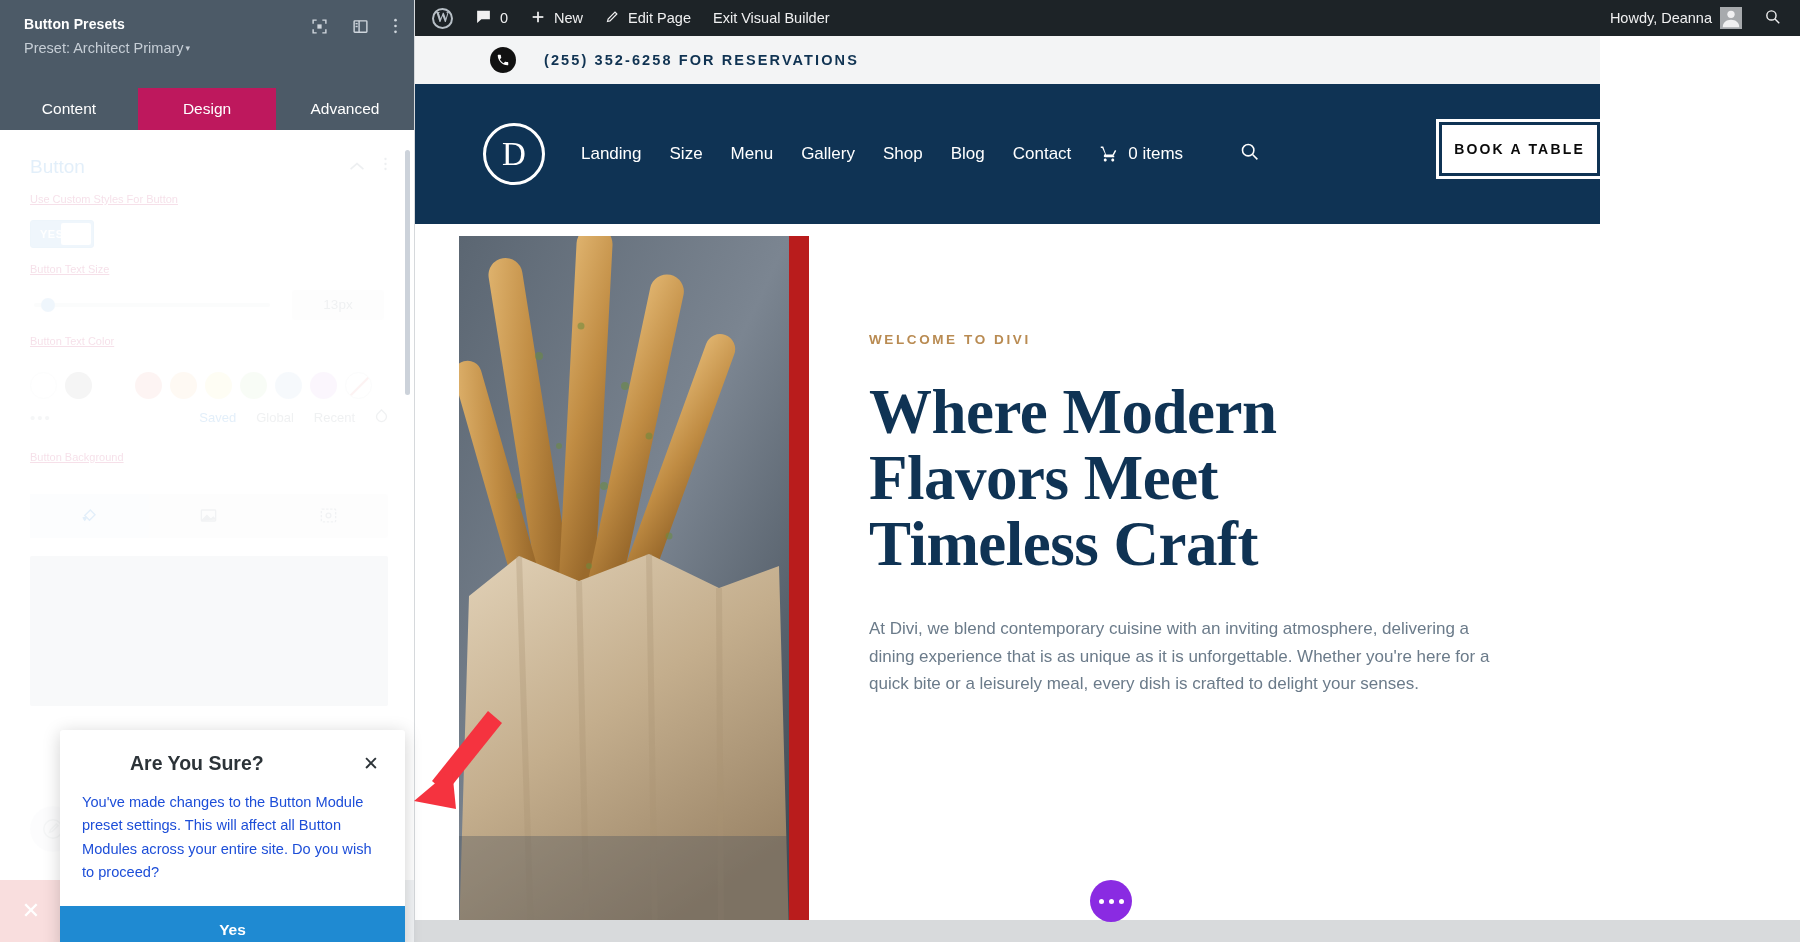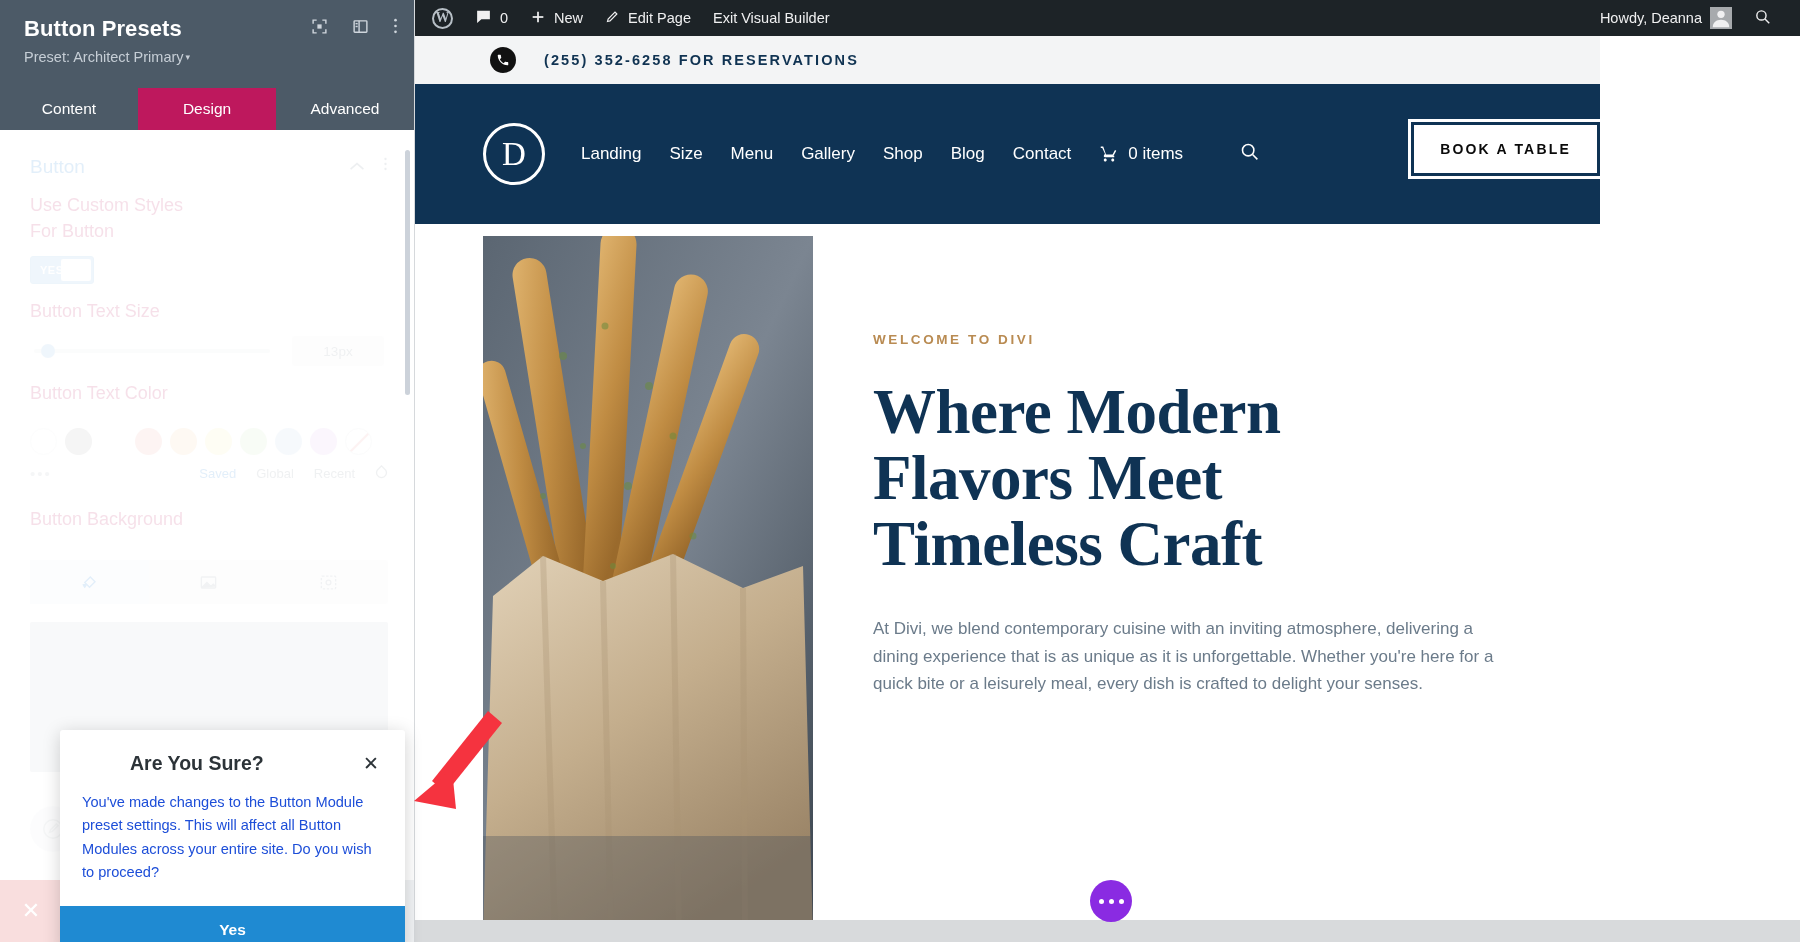--- a/index.html
+++ b/index.html
@@ -22,21 +22,21 @@
     z-index: 40;
   }
   .panel-header {
     background: #4c5a67;
     padding: 16px 20px 14px 24px;
     height: 88px;
     position: relative;
   }
   .panel-title {
     color: #ffffff;
-    font-size: 22px;
+    font-size: 14px;
     font-weight: bold;
     letter-spacing: .1px;
     line-height: 1.2;
   }
   .panel-subtitle {
     color: #c6ced6;
     font-size: 14.5px;
     margin-top: 7px;
     font-weight: normal;
   }
@@ -76,22 +76,22 @@
     display:flex; align-items:flex-start; justify-content:space-between;
     padding: 26px 26px 4px 30px;
   }
   .section-name {
     font-size: 19px; color: #2b87da; font-weight: 500;
   }
   .sect-icons { display:flex; align-items:center; gap: 18px; color:#7c8b99; }
 
   .field { padding: 10px 30px 4px 30px; }
   .field-label {
-    font-size: 18px; color: #be185d; line-height: 1.45;
-    margin-bottom: 12px; max-width: 180px;
+    font-size: 11px; color: #be185d; line-height: 1.45;
+    margin-bottom: 12px; max-width: 180px; text-decoration: underline;
   }
   .field-label.wide { max-width: 320px; }
 
   .yesno {
     width: 64px; height: 28px; border-radius: 3px;
     background: #8ec0ec; position: relative; display:flex; align-items:center;
     border: 1px solid #7ab4e6;
   }
   .yesno .lbl { color:#fff; font-size: 11px; font-weight: bold; margin-left: 9px; letter-spacing:.5px; }
   .yesno .knob { position:absolute; right:2px; top:2px; width: 30px; height: 22px; background:#fff; border-radius:2px; }
@@ -191,21 +191,21 @@
   #arrow-annotation { position:absolute; left: 400px; top: 815px; z-index: 95; pointer-events:none; }
 
   
   #wp-adminbar {
     position:absolute; left: 415px; top: 0; width: 1385px; height: 36px;
     background: #1d2327; color: #f0f0f1; display:flex; align-items:center;
     font-size: 14.5px; z-index: 30;
   }
   .ab-item { display:flex; align-items:center; gap: 8px; padding: 0 11px; height:36px; cursor:pointer; }
   .ab-left { display:flex; align-items:center; padding-left: 6px; }
-  .ab-right { margin-left:auto; display:flex; align-items:center; padding-right: 18px; }
+  .ab-right { margin-left:auto; display:flex; align-items:center; padding-right: 8px; }
   .wp-logo-circle {
     width: 21px; height:21px; border-radius:50%; border:2px solid #b7bfc6;
     display:flex; align-items:center; justify-content:center;
     font-family:"Liberation Serif", serif; font-size: 14px; color:#b7bfc6; font-weight:bold;
   }
   .site-icon {
     width: 19px; height:19px; border-radius:50%; background:#8f98a1;
     display:flex; align-items:center; justify-content:center;
   }
   .avatar-box { width: 22px; height:22px; background:#a7aaad; display:flex; align-items:flex-end; justify-content:center; overflow:hidden; }
@@ -238,27 +238,27 @@
     color:#fff; font-size: 33px; font-family:"Liberation Serif", serif; font-weight: 400;
     margin-right: 36px;
   }
   .nav-links { display:flex; align-items:center; gap: 28px; color:#fff; font-size: 17px; }
   .nav-link { cursor:pointer; }
   .nav-cart { display:flex; align-items:center; gap: 9px; }
   .nav-search { margin-left: 28px; font-size: 19px; color:#fff; }
   .book-btn {
     position:absolute; right: 0px; top: 38px;
     background:#fff; color:#0a0a0a; border: 3px solid #0f3354;
-    padding: 16px 26px; font-size: 14px; letter-spacing: 2.2px; font-weight: bold;
+    padding: 16px 12px; font-size: 14px; letter-spacing: 2.2px; font-weight: bold;
     box-shadow: 0 0 0 3px #fff;
   }
 
   .hero {
-    display:flex; width: 1185px; margin-left: 68px; margin-top: 12px;
-    background:#b91c1c; height: 700px;
+    display:flex; width: 1185px; margin-left: 44px; margin-top: 12px;
+    background:#b91c1c; height: 700px; gap: 20px;
   }
   .hero-img {
     width: 330px; flex: 0 0 330px; position:relative; overflow:hidden;
     background: linear-gradient(160deg,#4a5562 0%, #6a7480 38%, #3d4751 100%);
   }
   .hero-text {
     flex: 1; padding: 96px 60px 0 60px; background:#fff;
   }
   .eyebrow {
     color:#b98b52; font-size: 13.5px; letter-spacing: 2.6px; font-weight: bold;

